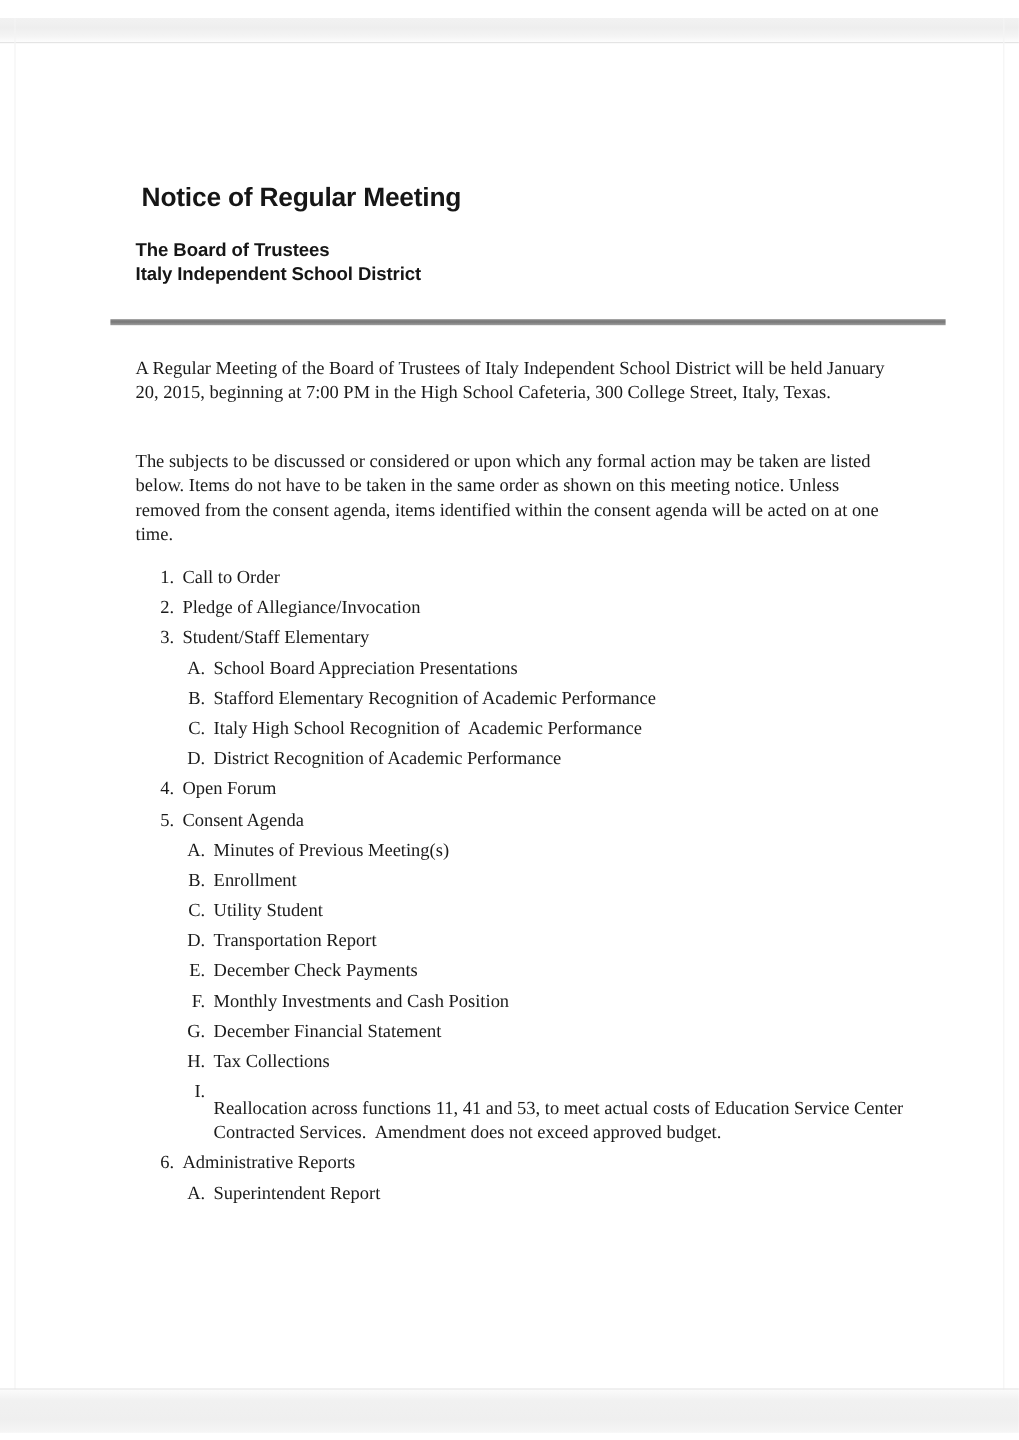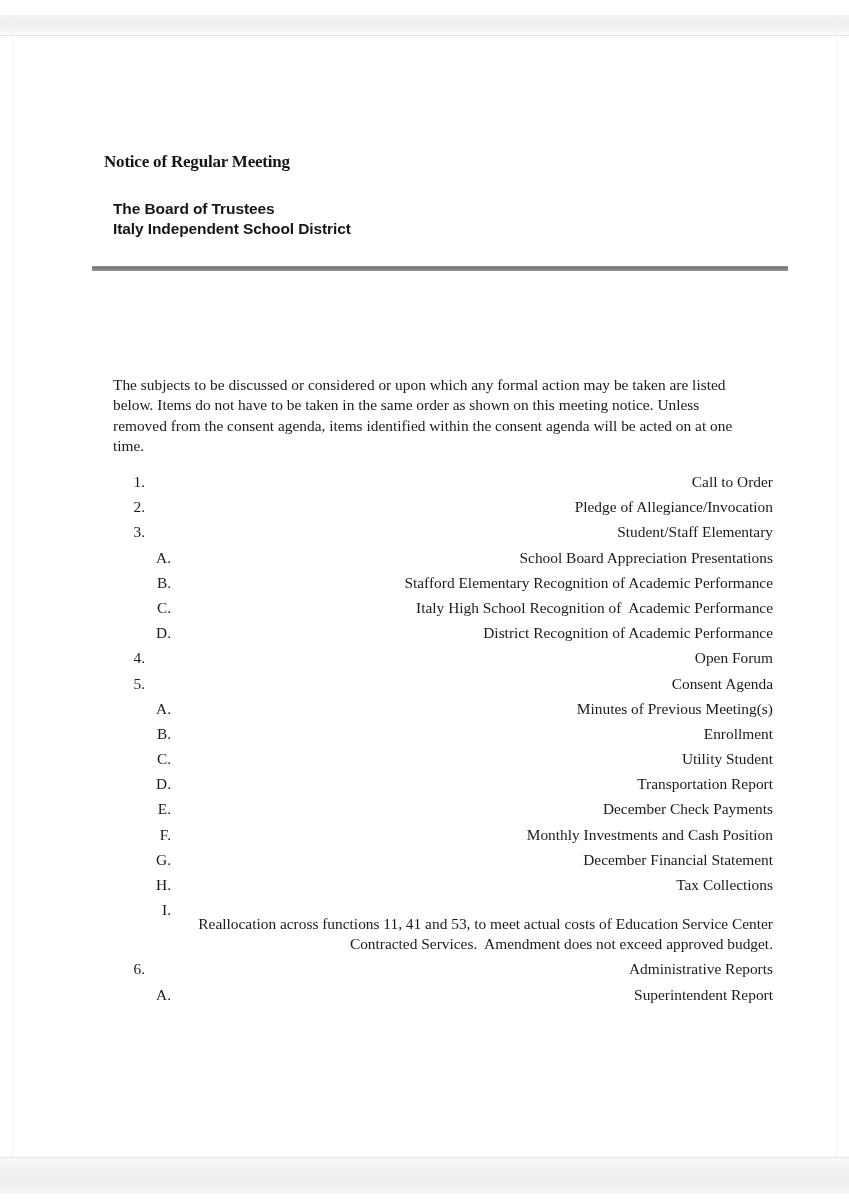--- a/index.html
+++ b/index.html
@@ -60,24 +60,24 @@
   .page {
     position: absolute;
     left: 0;
     top: 0;
     width: 849px;
     height: 1200px;
   }
 
   .doc-title {
     position: absolute;
-    left: 104px;
+    left: 118px;
     top: 152px;
-    font-family: Liberation Serif, serif;
-    font-size: 17px;
+    font-family: Liberation Sans, sans-serif;
+    font-size: 22px;
     font-weight: bold;
     letter-spacing: -0.2px;
     color: #161616;
     white-space: nowrap;
   }
 
   .subtitle-block {
     position: absolute;
     left: 113px;
     top: 199px;
@@ -129,21 +129,20 @@
     align-items: flex-start;
     margin-bottom: 5.2px;
   }
   .item .marker {
     flex: 0 0 auto;
     text-align: right;
     white-space: pre;
   }
   .item .label {
     flex: 1 1 auto;
-    text-align: right;
   }
 
   
   .item.level-1 {
     padding-left: 10px;
   }
   .item.level-1 > .marker {
     width: 22px;
     margin-right: 7px;
   }
@@ -177,20 +176,21 @@
 
   <div class="doc-title">Notice of Regular Meeting</div>
 
   <div class="subtitle-block">
     <span class="sub-line">The Board of Trustees</span>
     <span class="sub-line">Italy Independent School District</span>
   </div>
 
   <div class="rule"></div>
 
+  <div class="para para-1">A Regular Meeting of the Board of Trustees of Italy Independent School District will be held January 20, 2015, beginning at 7:00 PM in the High School Cafeteria, 300 College Street, Italy, Texas.</div>
 
   <div class="para para-2">The subjects to be discussed or considered or upon which any formal action may be taken are listed below. Items do not have to be taken in the same order as shown on this meeting notice. Unless removed from the consent agenda, items identified within the consent agenda will be acted on at one time.</div>
 
   <div class="agenda" id="agenda-list">
       <div class="item level-1">
         <span class="marker">1.</span>
         <span class="label"><span class="preserve-space">Call to Order</span></span>
       </div>
       <div class="item level-1">
         <span class="marker">2.</span>

